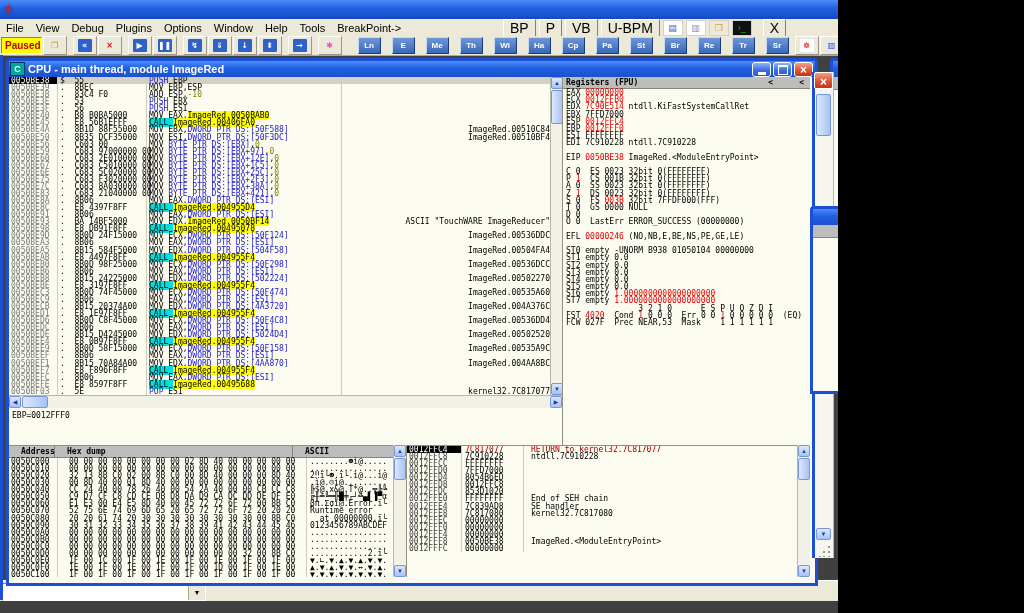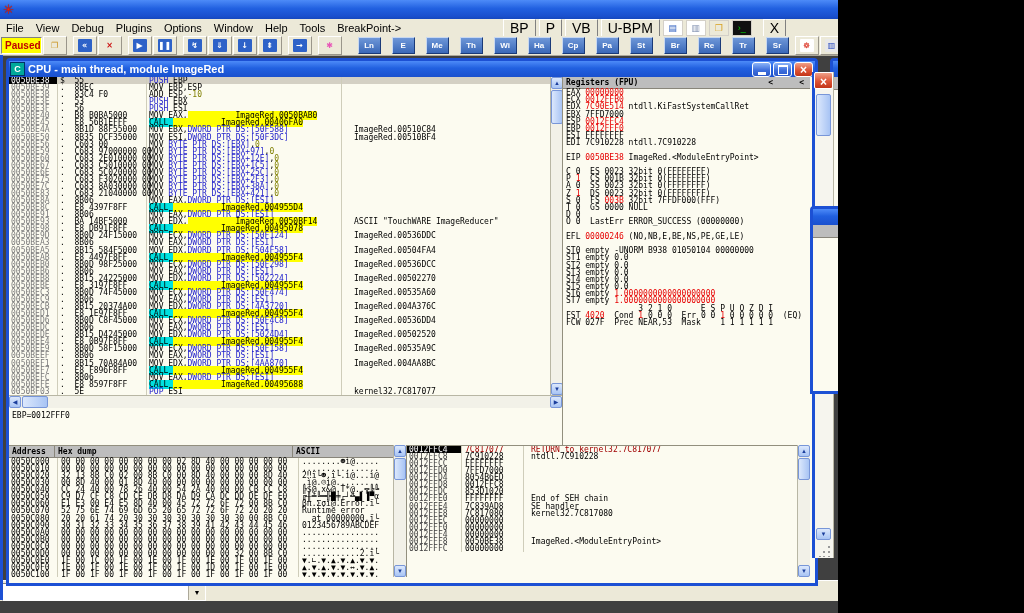--- a/index.html
+++ b/index.html
@@ -48,33 +48,33 @@
   .cap{height:16px;background:linear-gradient(180deg,#4D8BF8 0%,#2160E0 45%,#1A50CE 100%);
     display:flex;align-items:center;color:#fff;font:bold 11px "Liberation Sans",sans-serif;}
   .cap-ic{width:13px;height:12px;margin:0 3px 0 1px;background:#00A89A;color:#fff;
     font:bold 9px "Liberation Sans",sans-serif;display:flex;align-items:center;justify-content:center;border:1px solid #036;}
   .cap .cap-controls{position:absolute;right:2px;top:1px;}
   .cap .cap-btn{width:17px;height:13px;}
   
   .pane{position:absolute;background:#FCFBF0;font:8px "DejaVu Sans Mono",monospace;color:#000;overflow:hidden;}
   .phead{background:#BDBDBD;border-bottom:1px solid #88857a;height:11px;line-height:11px;
     font-weight:bold;display:flex;white-space:pre;}
-  .phcell{border-right:1px solid #88857a;padding-left:3px;box-sizing:border-box;}
+  .phcell{border-right:1px solid #88857a;padding-left:12px;box-sizing:border-box;}
   .drow,.xrow,.srow{height:7.07px;line-height:7.2px;white-space:pre;display:flex;}
   .drow.sel{background:#D4D0C4;}
   .da{width:46px;flex:none;padding-left:2px;color:#7A7A7A;}
   .drow.sel .da{background:#000;color:#fff;}
   .db{width:86px;flex:none;border-left:1px solid #CFCDBA;padding-left:2px;}
   .di{width:192px;flex:none;border-left:1px solid #CFCDBA;padding-left:2px;}
-  .dc{flex:1;border-left:1px solid #CFCDBA;padding-left:12px;}
+  .dc{flex:1;border-left:1px solid #CFCDBA;padding-left:12px;text-align:right;}
   .t-b{color:#2222CC;margin-top:8px;} .t-o{color:#7F7F00;} .t-r{color:#E60000;}
-  .t-y{background:#FFFF00;padding-left:48px;} .t-c{background:#00E0E0;}
+  .t-y{background:#FFFF00;} .t-c{background:#00E0E0;}
   .rline{height:7.2px;line-height:7.3px;white-space:pre;padding-left:3px;}
   .xa{width:46px;flex:none;padding-left:2px;}
-  .xh{width:237px;flex:none;border-left:1px solid #CFCDBA;padding-left:3px;}
+  .xh{width:237px;flex:none;border-left:1px solid #CFCDBA;padding-left:11px;}
   .xt{flex:1;border-left:1px solid #CFCDBA;padding-left:3px;}
   .sa{width:52px;flex:none;padding-left:2px;color:#404040;}
   .srow.sel .sa{background:#000;color:#fff;}
   .sv{width:58px;flex:none;border-left:1px solid #CFCDBA;padding-left:3px;}
   .sc{flex:1;border-left:1px solid #CFCDBA;padding-left:7px;}
   .s-red{color:#A00000;}
   .infoline{position:absolute;font:8px "DejaVu Sans Mono",monospace;color:#000;padding:3px 0 0 3px;}
   
   .sbv{position:absolute;width:12px;background:#F2F1E8;border-left:1px solid #B8B6A4;}
   .sbh{position:absolute;height:12px;background:#F2F1E8;border-top:1px solid #B8B6A4;}

